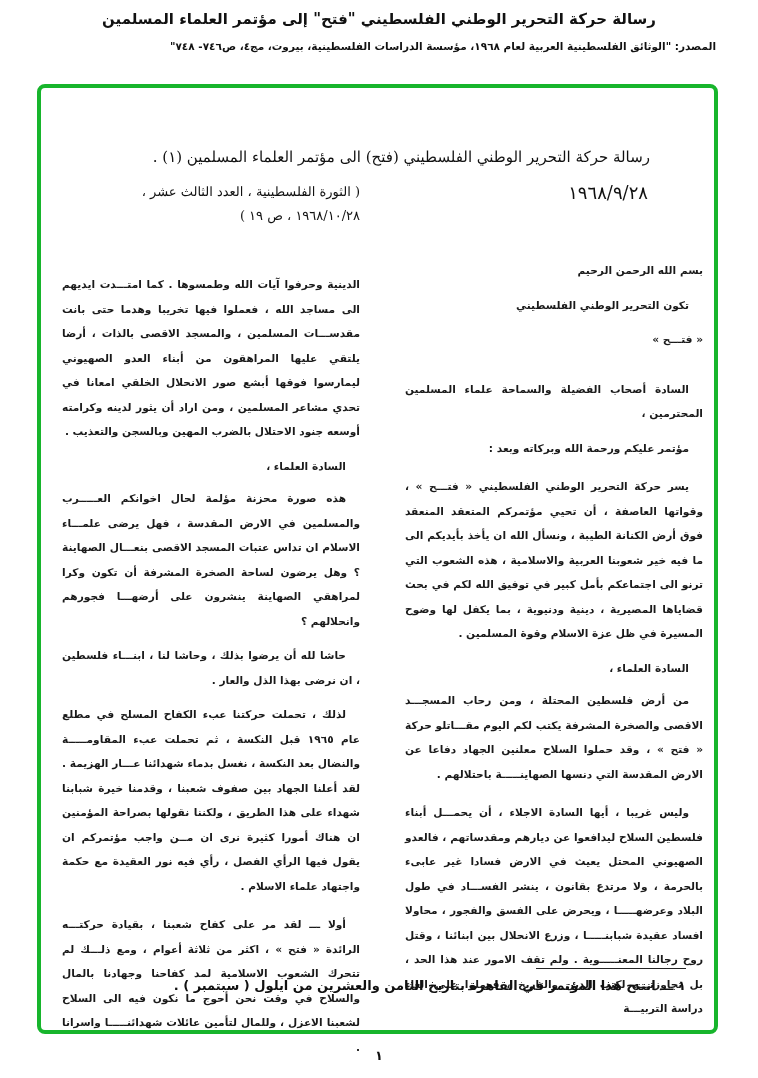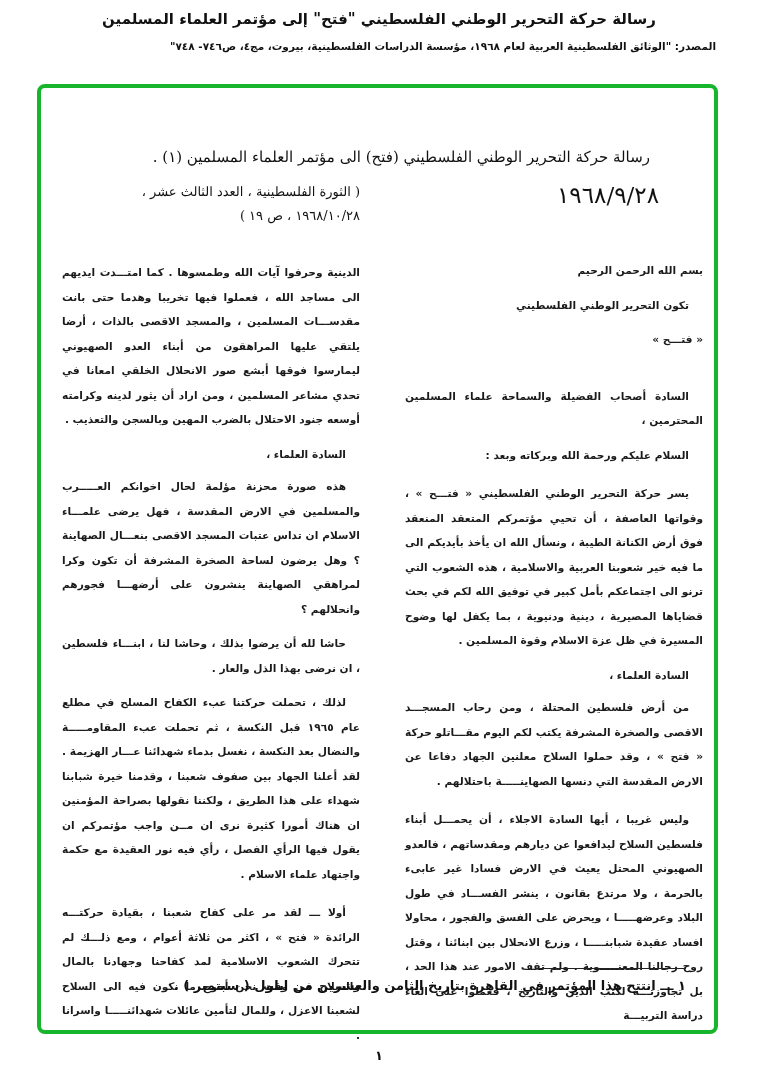--- a/index.html
+++ b/index.html
@@ -22,35 +22,35 @@
       position: absolute; left: 37px; top: 84px; width: 673px; height: 942px;
       border: 4px solid #17b52c; border-radius: 8px;
     }
     .doc-title {
       position: absolute; top: 148px; right: 108px; width: 520px;
       text-align: right; direction: rtl;
       font-family: "DejaVu Serif", serif; font-weight: normal; font-size: 15px;
       white-space: nowrap;
     }
     .doc-date {
-      position: absolute; top: 182px; right: 99px;
-      direction: rtl; font-family: "DejaVu Serif", serif; font-size: 23px;
+      position: absolute; top: 182px; right: 110px;
+      direction: rtl; font-family: "DejaVu Serif", serif; font-size: 18px;
     }
     .doc-ref {
       position: absolute; top: 180px; left: 80px; width: 280px;
       direction: rtl; text-align: right;
       font-family: "DejaVu Serif", serif; font-size: 13px; line-height: 24px;
     }
     .col {
       position: absolute; direction: rtl; text-align: justify;
       font-family: "DejaVu Sans", sans-serif; font-size: 10.6px; line-height: 24.5px;
       font-weight: bold; color: #1a1a1a;
     }
     .col-right { top: 258px; left: 405px; width: 298px; }
-    .col-left  { top: 260px; left: 62px;  width: 298px; }
+    .col-left  { top: 272px; left: 62px;  width: 298px; }
     .col p { margin: 0 0 10px 0; }
     .col .indent { text-indent: 14px; }
     .col .center { text-align: right; }
     .col .heading { text-indent: 14px; margin-bottom: 8px; }
     .footnote-rule {
       position: absolute; top: 968px; right: 72px; width: 150px;
       border-top: 1px solid #222;
     }
     .footnote {
       position: absolute; top: 978px; right: 72px; width: 560px;
@@ -75,23 +75,23 @@
 <div class="doc-title">رسالة حركة التحرير الوطني الفلسطيني (فتح) الى مؤتمر العلماء المسلمين (١) .</div>
 <div class="doc-date">١٩٦٨/٩/٢٨</div>
 <div class="doc-ref">
   <div>( الثورة الفلسطينية ، العدد الثالث عشر ،</div>
   <div>١٩٦٨/١٠/٢٨ ، ص ١٩ )</div>
 </div>
 
 <div class="col col-right">
   <p class="center">بسم الله الرحمن الرحيم</p>
   <p class="indent">تكون التحرير الوطني الفلسطيني</p>
-  <p class="center" style="margin-bottom:32px;">« فتـــح »</p>
+  <p class="center" style="margin-bottom:25px;">« فتـــح »</p>
   <p class="indent">السادة أصحاب الفضيلة والسماحة علماء المسلمين المحترمين ،</p>
-  <p class="indent" style="margin-bottom:14px;">السلام عليكم ورحمة الله وبركاته وبعد :</p>
+  <p class="indent" style="margin-bottom:14px;">مؤتمر عليكم ورحمة الله وبركاته وبعد :</p>
   <p class="indent">يسر حركة التحرير الوطني الفلسطيني « فتـــح » ، وقواتها العاصفة ، أن تحيي مؤتمركم المتعقد المنعقد فوق أرض الكنانة الطيبة ، ونسأل الله ان يأخذ بأيديكم الى ما فيه خير شعوبنا العربية والاسلامية ، هذه الشعوب التي ترنو الى اجتماعكم بأمل كبير في توفيق الله لكم في بحث قضاياها المصيرية ، دينية ودنيوية ، بما يكفل لها وضوح المسيرة في ظل عزة الاسلام وقوة المسلمين .</p>
   <p class="heading">السادة العلماء ،</p>
   <p class="indent" style="margin-bottom:14px;">من أرض فلسطين المحتلة ، ومن رحاب المسجـــد الاقصى والصخرة المشرفة يكتب لكم اليوم مقـــاتلو حركة « فتح » ، وقد حملوا السلاح معلنين الجهاد دفاعا عن الارض المقدسة التي دنسها الصهاينـــــة باحتلالهم .</p>
   <p class="indent">وليس غريبا ، أيها السادة الاجلاء ، أن يحمـــل أبناء فلسطين السلاح ليدافعوا عن ديارهم ومقدساتهم ، فالعدو الصهيوني المحتل يعيث في الارض فسادا غير عابىء بالحرمة ، ولا مرتدع بقانون ، ينشر الفســـاد في طول البلاد وعرضهـــــا ، ويحرض على الفسق والفجور ، محاولا افساد عقيدة شبابنـــــا ، وزرع الانحلال بين ابنائنا ، وقتل روح رجالنا المعنـــــوية . ولم تقف الامور عند هذا الحد ، بل تجاوزتـــه لكتب الدين والتاريخ ، فعملوا على الغاء دراسة التربيـــة</p>
 </div>
 
 <div class="col col-left">
   <p>الدينية وحرفوا آيات الله وطمسوها . كما امتـــدت ايديهم الى مساجد الله ، فعملوا فيها تخريبا وهدما حتى بانت مقدســـات المسلمين ، والمسجد الاقصى بالذات ، أرضا يلتقي عليها المراهقون من أبناء العدو الصهيوني ليمارسوا فوقها أبشع صور الانحلال الخلقي امعانا في تحدي مشاعر المسلمين ، ومن اراد أن يثور لدينه وكرامته أوسعه جنود الاحتلال بالضرب المهين وبالسجن والتعذيب .</p>
   <p class="heading">السادة العلماء ،</p>
   <p class="indent">هذه صورة محزنة مؤلمة لحال اخوانكم العـــــرب والمسلمين في الارض المقدسة ، فهل يرضى علمـــاء الاسلام ان تداس عتبات المسجد الاقصى بنعـــال الصهاينة ؟ وهل يرضون لساحة الصخرة المشرفة أن تكون وكرا لمراهقي الصهاينة ينشرون على أرضهـــا فجورهم وانحلالهم ؟</p>

